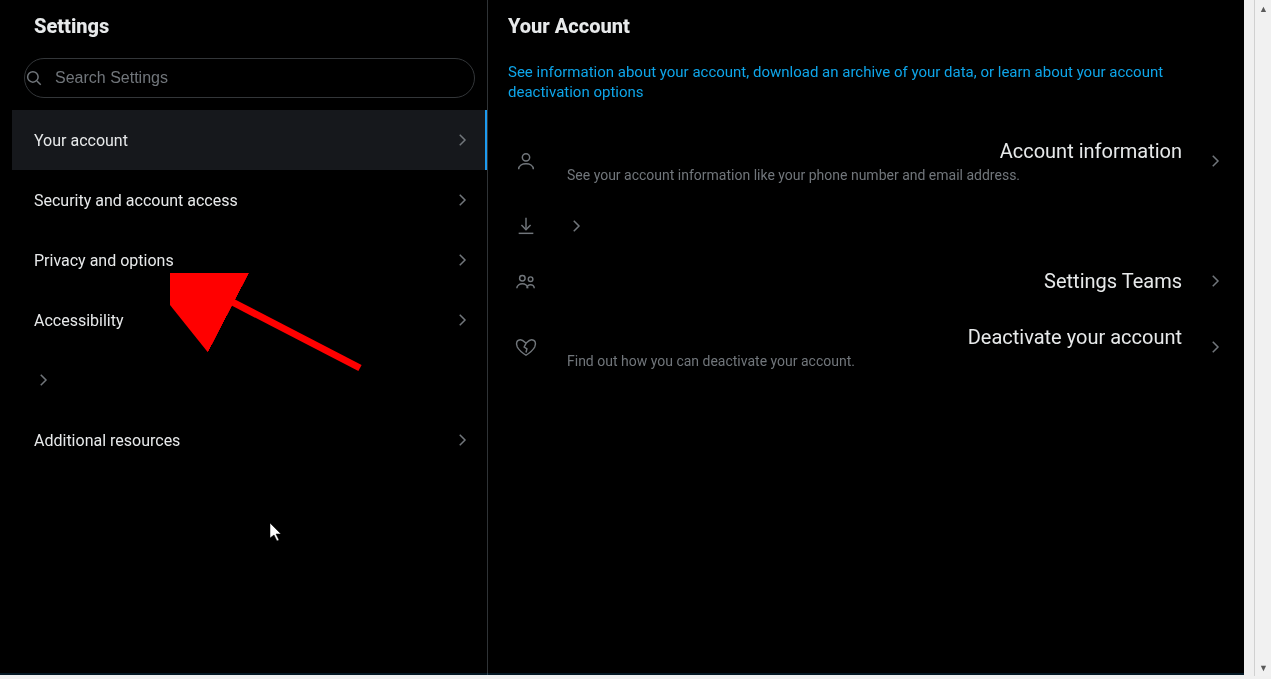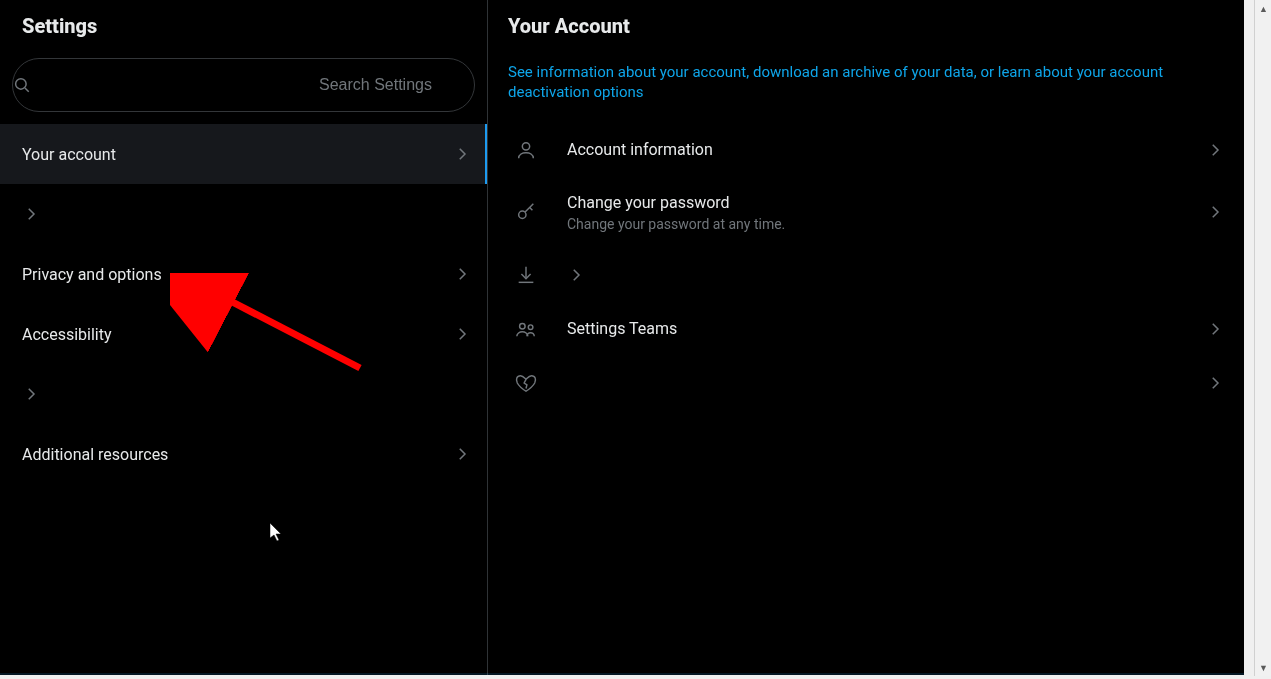--- a/index.html
+++ b/index.html
@@ -33,38 +33,39 @@
     left: 0; width: 17px; height: 17px;
     display:flex;align-items:center;justify-content:center;
     color:#5a5a5a; font-size:9px;
   }
   .browser-scroll .up{top:0;} .browser-scroll .down{bottom:0;}
   .sidebar {
     width: 488px;
     border-right: 1px solid #2f3336;
     display: flex;
     flex-direction: column;
+    padding-left: 12px;
   }
   .sidebar-title {
     font-size: 20px;
     font-weight: 800;
     padding: 14px 16px 12px 22px;
   }
   .search-wrap {
     padding: 8px 12px 12px 12px;
   }
   .search {
     width: 100%;
-    height: 54px;
+    height: 40px;
     border-radius: 9999px;
     border: 1px solid #333639;
     background: transparent;
     display:flex;
     align-items:center;
-    justify-content:space-between;
+    justify-content:flex-start;
     gap:12px;
     color:#71767b;
     font-size:16px;
     cursor:text;
   }
   .search input{
     background:transparent;border:none;outline:none;color:#e7e9ea;font-size:16px;width:155px;
   }
   .search input::placeholder{color:#71767b;}
   .nav { display:flex; flex-direction:column; }
@@ -104,21 +105,21 @@
   .rows{display:flex;flex-direction:column;}
   .row{
     display:flex;align-items:center;gap:24px;
     padding:16px 20px 16px 20px;
     cursor:pointer;
   }
   .row-ico{
     width:35px;display:flex;justify-content:center;color:#71767b;
   }
   .row-text{flex:1;}
-  .row-title{font-size:16px;color:#e7e9ea;}
+  .row-title{font-size:20px;color:#e7e9ea;text-align:right;}
   .row-sub{font-size:14px;color:#71767b;margin-top:4px;}
   .arrow-annot{
     position:absolute;
     pointer-events:none;
     left:170px; top:273px;
     color:#ff0000;
   }
   .cursor{
     position:absolute;left:270px;top:523px;pointer-events:none;
   }
@@ -150,20 +151,21 @@
     <div class="nav">
       <div class="nav-item active">
         <span>Your account</span>
         <span class="chevron">
           <svg width="18" height="18" viewBox="0 0 24 24" fill="none" stroke="currentColor" stroke-width="2">
               <polyline points="9 5 16 12 9 19"></polyline>
             </svg>
         </span>
       </div>
       <div class="nav-item">
+        <span>Security and account access</span>
         <span class="chevron">
           <svg width="18" height="18" viewBox="0 0 24 24" fill="none" stroke="currentColor" stroke-width="2">
               <polyline points="9 5 16 12 9 19"></polyline>
             </svg>
         </span>
       </div>
       <div class="nav-item">
         <span>Privacy and options</span>
         <span class="chevron">
           <svg width="18" height="18" viewBox="0 0 24 24" fill="none" stroke="currentColor" stroke-width="2">
@@ -222,45 +224,29 @@
 
       <div class="row">
         <span class="row-ico">
           <svg width="22" height="22" viewBox="0 0 24 24" fill="none" stroke="currentColor" stroke-width="1.6">
             <circle cx="12" cy="8" r="4"></circle>
               <path d="M4 21c0-4 4-6 8-6s8 2 8 6"></path>
           </svg>
         </span>
         <div class="row-text">
           <div class="row-title">Account information</div>
+          <div class="row-sub">See your account information like your phone number and email address.</div>
         </div>
         <span class="chevron">
           <svg width="18" height="18" viewBox="0 0 24 24" fill="none" stroke="currentColor" stroke-width="2">
               <polyline points="9 5 16 12 9 19"></polyline>
             </svg>
         </span>
       </div>
 
-      <div class="row">
-        <span class="row-ico">
-          <svg width="22" height="22" viewBox="0 0 24 24" fill="none" stroke="currentColor" stroke-width="1.6">
-            <circle cx="8" cy="15" r="4"></circle>
-              <path d="M11 12 L20 3 M16 7l3 3"></path>
-          </svg>
-        </span>
-        <div class="row-text">
-          <div class="row-title">Change your password</div>
-          <div class="row-sub">Change your password at any time.</div>
-        </div>
-        <span class="chevron">
-          <svg width="18" height="18" viewBox="0 0 24 24" fill="none" stroke="currentColor" stroke-width="2">
-              <polyline points="9 5 16 12 9 19"></polyline>
-            </svg>
-        </span>
-      </div>
 
       <div class="row">
         <span class="row-ico">
           <svg width="22" height="22" viewBox="0 0 24 24" fill="none" stroke="currentColor" stroke-width="1.6">
             <path d="M12 3v12"></path>
               <polyline points="7 11 12 16 17 11"></polyline>
               <path d="M4 20h16"></path>
           </svg>
         </span>
         <span class="chevron">
@@ -290,20 +276,22 @@
       </div>
 
       <div class="row">
         <span class="row-ico">
           <svg width="22" height="22" viewBox="0 0 24 24" fill="none" stroke="currentColor" stroke-width="1.6">
             <path d="M12 21s-7-4.5-9.5-9C.5 8 2 4 6 4c2.5 0 4 2 6 4 2-2 3.5-4 6-4 4 0 5.5 4 3.5 8C19 16.5 12 21 12 21z"></path>
             <path d="M12 8l-2 4 3 2-1 4"></path>
           </svg>
         </span>
         <div class="row-text">
+          <div class="row-title">Deactivate your account</div>
+          <div class="row-sub">Find out how you can deactivate your account.</div>
         </div>
         <span class="chevron">
           <svg width="18" height="18" viewBox="0 0 24 24" fill="none" stroke="currentColor" stroke-width="2">
               <polyline points="9 5 16 12 9 19"></polyline>
             </svg>
         </span>
       </div>
 
     </div>
   </div>

